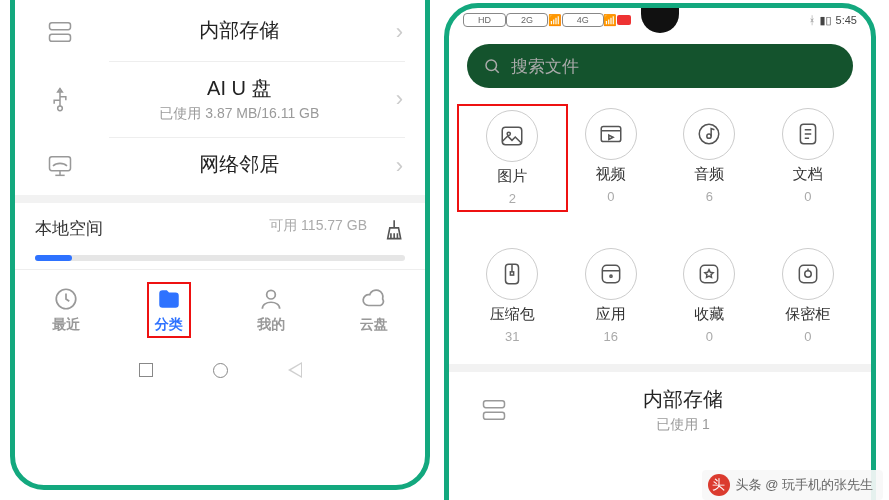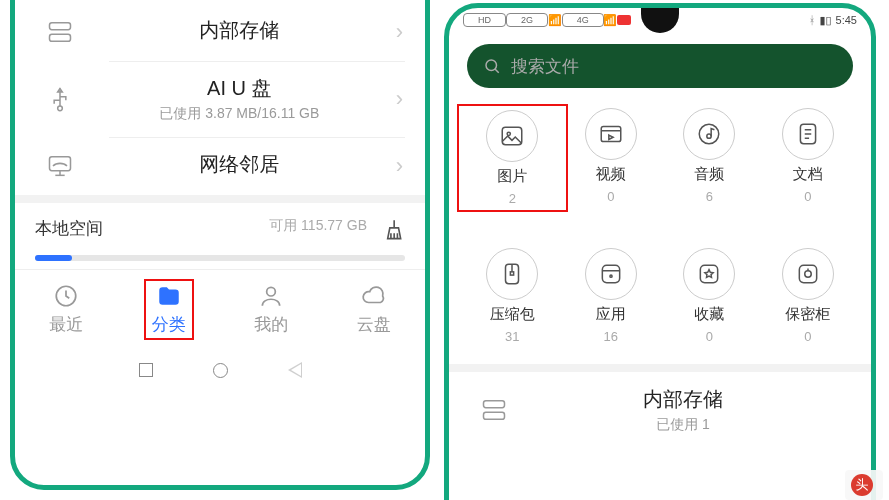--- a/index.html
+++ b/index.html
@@ -27,21 +27,21 @@
 
 .space-block { border-top: 8px solid #f2f2f2; padding: 14px 20px 8px; }
 .space-head { display:flex; align-items:flex-start; }
 .space-title { font-size:17px; color:#333; }
 .space-avail { margin-left:auto; font-size:14px; color:#aaa; }
 .broom { width:26px; height:26px; margin-left:12px; color:#555; }
 .progress { margin-top:12px; height:6px; background:#e6e6e6; border-radius:3px; position:relative;}
 .progress-fill { position:absolute; left:0; top:0; bottom:0; width:10%; background:#2e72ff; border-radius:3px;}
 
 .bottombar { display:flex; height:80px; border-top:1px solid #eee; }
-.bottombar .tab { flex:1; display:flex; flex-direction:column; align-items:center; justify-content:center; gap:4px; color:#999; font-size:17px; }
+.bottombar .tab { flex:1; display:flex; flex-direction:column; align-items:center; justify-content:center; gap:4px; color:#999; font-size:14px;font-weight:bold; }
 .bottombar .tab.active { color:#2e72ff; }
 .bottombar .tab svg { width:26px; height:26px; }
 .red-box { border:2px solid #e11; padding:2px 6px; }
 
 .android-nav { height:42px; display:flex; justify-content:center; align-items:center; gap:60px; color:#888;}
 .android-nav .sq { width:14px; height:14px; border:1.5px solid #888; }
 .android-nav .ci { width:15px; height:15px; border:1.5px solid #888; border-radius:50%;}
 .android-nav .tr { width:0; height:0; border-top:8px solid transparent; border-bottom:8px solid transparent; border-right:14px solid #888; opacity:.4; position:relative;}
 .android-nav .tr::after{content:"";position:absolute;left:3px;top:-6px;border-top:6px solid transparent;border-bottom:6px solid transparent;border-right:10px solid #fff;}
 
@@ -296,13 +296,14 @@
       <div class="row-body">
         <div class="row-title">内部存储</div>
         <div class="row-sub">已使用 1</div>
       </div>
     </div>
   </div>
 </div>
 
 <div class="watermark">
   <span class="wm-dot">头</span>
+  <span>头条 @ 玩手机的张先生</span>
 </div>
 
 </body></html>

